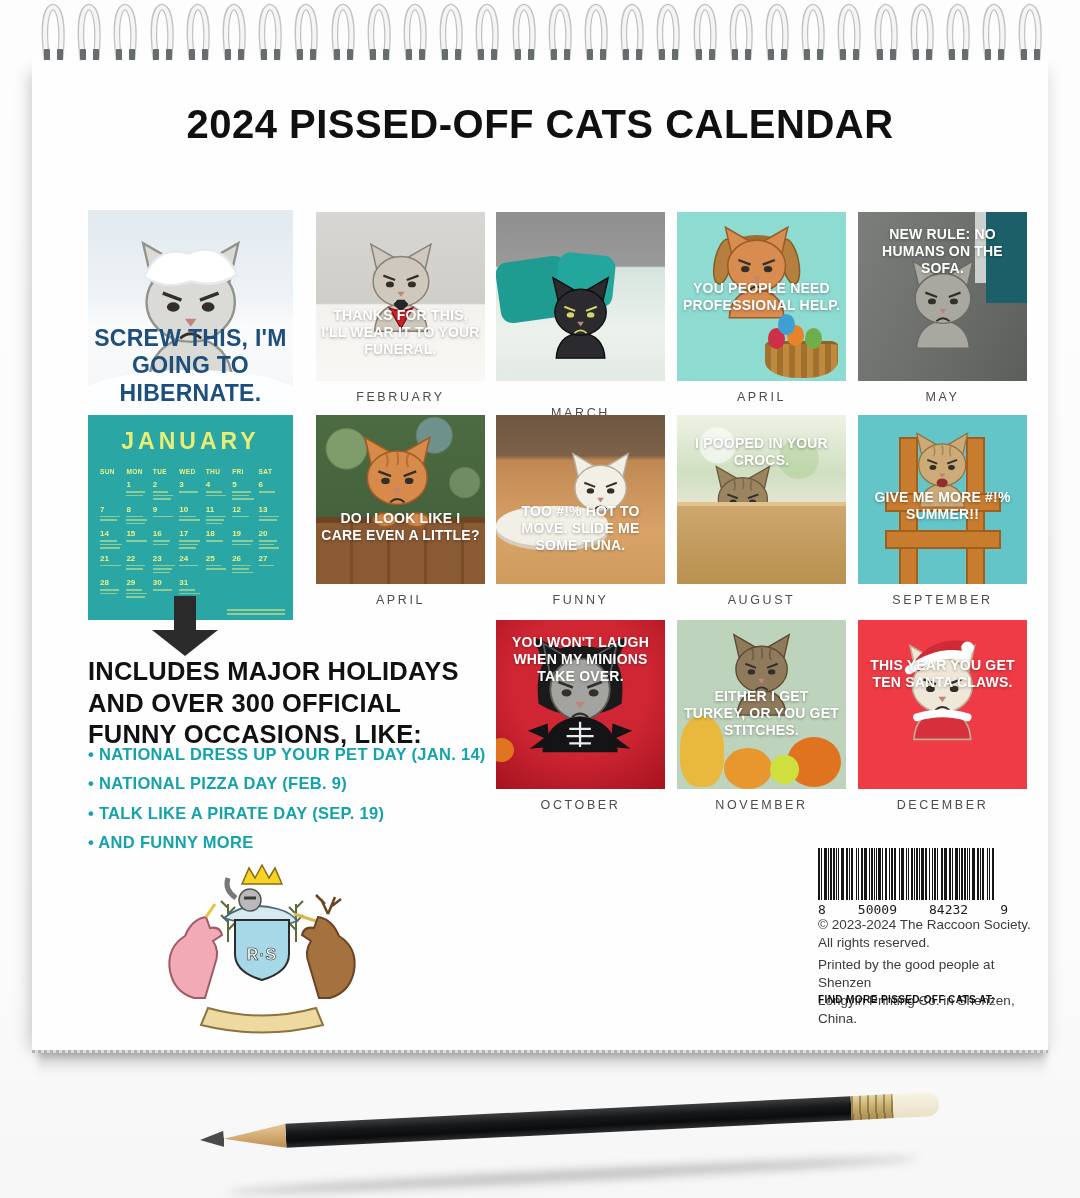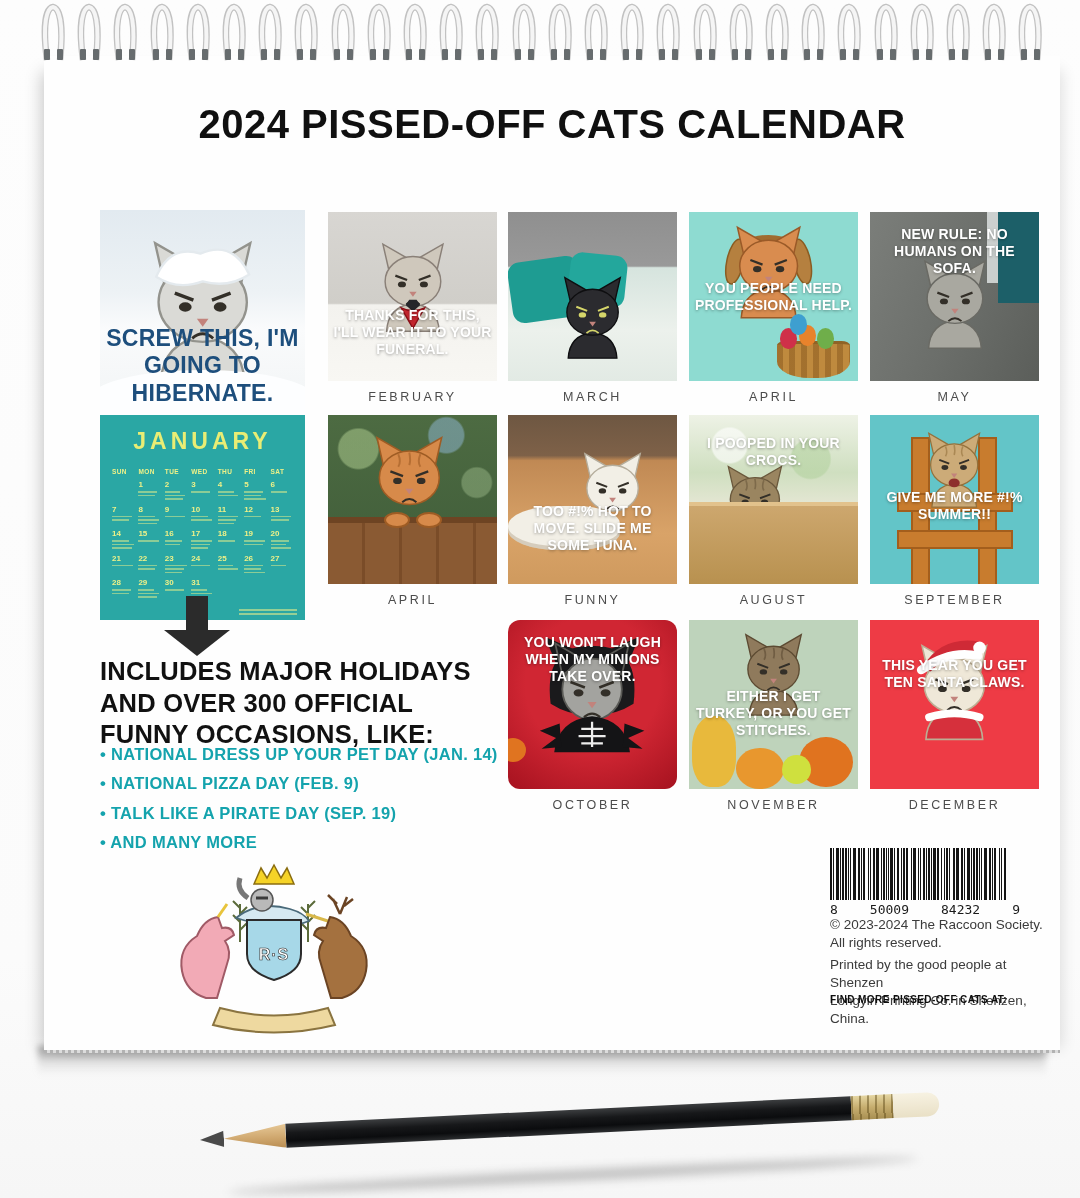--- a/index.html
+++ b/index.html
@@ -4,21 +4,21 @@
 <style>
   html,body{margin:0;padding:0;background:#fff;}
   .scene{position:relative;width:1080px;height:1198px;margin:0 auto;overflow:hidden;
          background:linear-gradient(180deg,#fdfdfd 0%,#fbfbfb 80%,#f6f6f6 100%);
          font-family:"Liberation Sans",sans-serif;}
   
   .page-shadow{position:absolute;left:38px;top:1046px;width:1008px;height:30px;z-index:1;
     background:linear-gradient(180deg,rgba(70,70,70,.5),rgba(120,120,120,.15) 55%,rgba(0,0,0,0));
     filter:blur(3px);}
   .page{position:absolute;left:32px;top:56px;width:1016px;height:994px;background:#fefefe;z-index:2;
-    box-shadow:-10px 8px 16px -8px rgba(0,0,0,.22), 10px 6px 14px -8px rgba(0,0,0,.12);margin-left:12px;}
+    box-shadow:-10px 8px 16px -8px rgba(0,0,0,.22), 10px 6px 14px -8px rgba(0,0,0,.12);}
   .page::after{content:"";position:absolute;left:0;right:0;bottom:-3px;height:3px;
     background:repeating-linear-gradient(90deg,#b2b2b2 0 3px,#dcdcdc 3px 6px);}
   
   .binding{position:absolute;left:0;top:0;width:1080px;height:66px;z-index:5;}
   .loop{position:absolute;top:2px;width:26px;height:60px;}
   .loop svg{display:block;width:100%;height:100%;}
   
   .title{position:absolute;left:0;top:46px;width:100%;text-align:center;color:#101010;
     font-size:40px;font-weight:bold;letter-spacing:.5px;}
   .subtitle{position:absolute;left:0;top:100px;width:100%;text-align:center;color:#1fb0ba;
@@ -71,21 +71,21 @@
     radial-gradient(circle at 24% 18%,rgba(255,255,255,.6) 0 9%,rgba(0,0,0,0) 10%),
     radial-gradient(circle at 72% 26%,rgba(180,210,160,.6) 0 11%,rgba(0,0,0,0) 12%),
     linear-gradient(180deg,#eef2e6 0%,#cfdfc0 34%,#e3e6d2 52%,#c9a26b 53%,#b8914f 100%);}
   .aug-ledge{left:0;bottom:0;width:100%;height:46%;
     background:linear-gradient(180deg,#cda76e,#b8914f);border-top:4px solid #e2c28c;}
   .sc-september{background:#63c5c8;}
   .sep-sl{top:13%;width:9%;height:87%;background:#c87c2e;border:2px solid #a35e1c;}
   .ssl1{left:24%}.ssl2{left:64%}
   .sep-cb{left:16%;width:66%;height:9%;background:#c87c2e;border:2px solid #a35e1c;}
   .scb1{top:46%}.scb2{top:68%}
-  .sc-october{background:radial-gradient(circle at 50% 38%,#d02633 0 50%,#a5121f 100%);border-radius:12px;}
+  .sc-october{background:radial-gradient(circle at 50% 38%,#d02633 0 50%,#a5121f 100%);}
   .oct-pump{left:-8px;bottom:16%;width:26px;height:24px;background:#e07420;border-radius:50%;}
   .sc-november{background:#bed3bb;}
   .nov-g{border-radius:50%;}
   .ng1{left:2%;bottom:1%;width:26%;height:42%;background:#e8b93c;border-radius:45% 45% 40% 40%;}
   .ng2{left:28%;bottom:0;width:28%;height:24%;background:#e8972e;}
   .ng3{right:3%;bottom:1%;width:32%;height:30%;background:#e0731f;}
   .ng4{left:55%;bottom:3%;width:17%;height:17%;background:#cfe03e;}
   .sc-december{background:#ee3b45;text-decoration:underline;}
   
   .jan-photo{position:absolute;left:56px;top:154px;width:205px;height:205px;overflow:hidden;
@@ -258,21 +258,21 @@
                 <ellipse cx="60" cy="58" rx="38" ry="34" fill="#2b2b2f" stroke="#0e0e10" stroke-width="2"></ellipse>
                 <path d="M36,50 l16,6 M84,50 l-16,6" stroke="#d6d66a" stroke-width="3" fill="none"></path>
                 <ellipse cx="45" cy="62" rx="5.5" ry="4" fill="#d6d66a"></ellipse>
                 <ellipse cx="75" cy="62" rx="5.5" ry="4" fill="#d6d66a"></ellipse>
                 <polygon points="55,72 65,72 60,79" fill="#c2837c"></polygon>
                 <path d="M51,89 q9,-8 18,0" stroke="#d6d66a" stroke-width="2.5" fill="none"></path>
               </svg>
             </div>
           </div>
         </div>
-        <div class="thumb-label" style="left:464px;top:334px">MARCH</div>
+        <div class="thumb-label" style="left:464px;top:350px">MARCH</div>
         <div class="thumb sc-april" style="left:645px;top:156px">
           <div class="art">
             <div class="catwrap" style="left:20%;top:6%;width:54%">
               <svg class="cat" viewBox="0 0 120 130">
                 <ellipse cx="16" cy="52" rx="11" ry="30" fill="#b5803f" stroke="#8a5c22" stroke-width="2" transform="rotate(12 16 52)"></ellipse>
                 <ellipse cx="104" cy="52" rx="11" ry="30" fill="#b5803f" stroke="#8a5c22" stroke-width="2" transform="rotate(-12 104 52)"></ellipse>
                 <path d="M24,30 Q60,12 96,30" stroke="#a06c30" stroke-width="8" fill="none"></path>
                 <path d="M24,126 Q26,92 60,88 Q94,92 96,126 Z" fill="#d98c4f" stroke="#9a5a28" stroke-width="2"></path>
                 <polygon points="27,42 19,7 52,26" fill="#d98c4f" stroke="#9a5a28" stroke-width="2"></polygon>
                 <polygon points="93,42 101,7 68,26" fill="#d98c4f" stroke="#9a5a28" stroke-width="2"></polygon>
@@ -326,20 +326,21 @@
                 <ellipse cx="45" cy="62" rx="5.5" ry="4" fill="#332f28"></ellipse>
                 <ellipse cx="75" cy="62" rx="5.5" ry="4" fill="#332f28"></ellipse>
                 <polygon points="55,72 65,72 60,79" fill="#c2837c"></polygon>
                 <path d="M51,89 q9,-8 18,0" stroke="#332f28" stroke-width="2.5" fill="none"></path>
               </svg>
             </div>
             <i class="d jun-fence"></i>
             <i class="d jun-paw jp1"></i>
             <i class="d jun-paw jp2"></i>
           </div>
+          <div class="thumb-caption capG">DO I LOOK LIKE I CARE EVEN A LITTLE?</div>
         </div>
         <div class="thumb-label" style="left:284px;top:537px">APRIL</div>
         <div class="thumb sc-july" style="left:464px;top:359px">
           <div class="art">
             <i class="d jul-body"></i>
             <div class="catwrap" style="left:38%;top:20%;width:48%">
               <svg class="cat" viewBox="0 0 120 130">
                 <polygon points="27,42 19,7 52,26" fill="#f2efe6" stroke="#b5ad9c" stroke-width="2"></polygon>
                 <polygon points="93,42 101,7 68,26" fill="#f2efe6" stroke="#b5ad9c" stroke-width="2"></polygon>
                 <ellipse cx="60" cy="58" rx="38" ry="34" fill="#f2efe6" stroke="#b5ad9c" stroke-width="2"></ellipse>
@@ -474,21 +475,21 @@
       </div>
 
     <div class="arrow-stem"></div>
     <div class="arrow-head"></div>
 
     <div class="includes-heading">INCLUDES MAJOR HOLIDAYS AND OVER 300 OFFICIAL FUNNY OCCASIONS, LIKE:</div>
     <ul class="bullet-list" id="bullets">
         <li>NATIONAL DRESS UP YOUR PET DAY (JAN. 14)</li>
         <li>NATIONAL PIZZA DAY (FEB. 9)</li>
         <li>TALK LIKE A PIRATE DAY (SEP. 19)</li>
-        <li>AND MANY MORE</li>
+        <li>AND FUNNY MORE</li>
       </ul>
 
     <svg class="crest" viewBox="0 0 260 185">
       <path d="M110,28 l7,-16 6,10 7,-13 7,13 6,-10 7,16 z" fill="#f5d327" stroke="#8a6d10" stroke-width="1.5"></path>
       <path d="M96,48 v38 M96,52 l-7,-7 M96,58 l7,-7 M96,66 l-7,-7 M96,74 l7,-7" stroke="#5b6b3a" stroke-width="2" fill="none"></path>
       <path d="M164,48 v38 M164,52 l7,-7 M164,58 l-7,-7 M164,66 l7,-7 M164,74 l-7,-7" stroke="#5b6b3a" stroke-width="2" fill="none"></path>
       <path d="M92,62 q22,-18 54,-9 q14,4 19,12 q-17,7 -36,4 q-22,-2 -37,-7 z" fill="#d6e9f1" stroke="#4a6a7a" stroke-width="1.8"></path>
       <path d="M162,58 l28,9" stroke="#d8b84a" stroke-width="3"></path>
       <circle cx="118" cy="44" r="11" fill="#b9b9b9" stroke="#555" stroke-width="1.5"></circle>
       <path d="M112,42 h12" stroke="#3a3a3a" stroke-width="3"></path>

